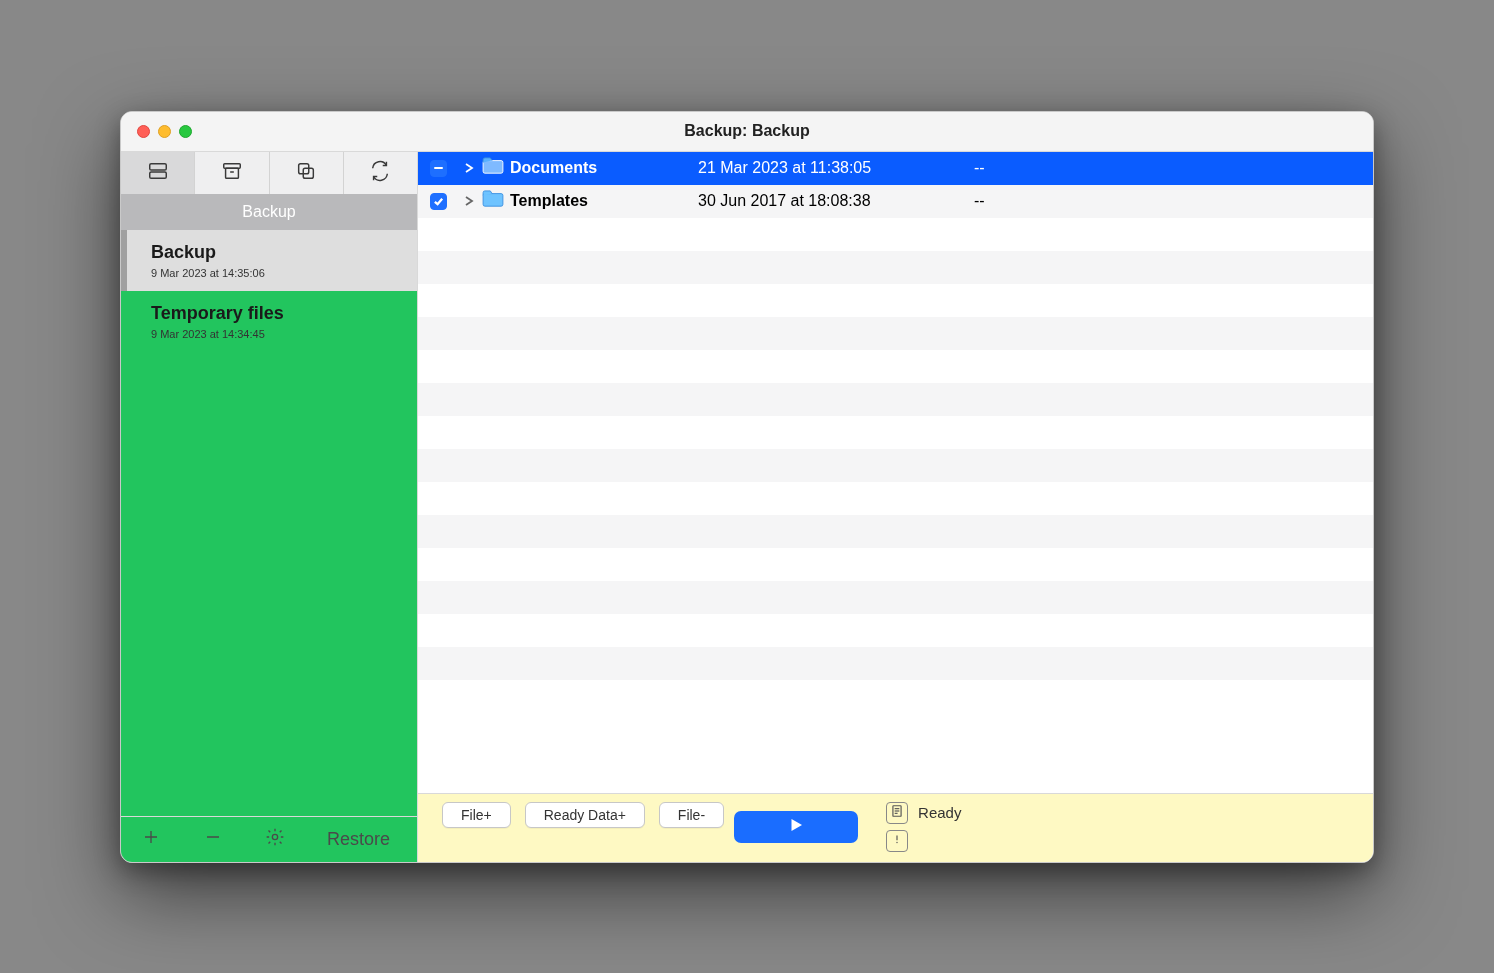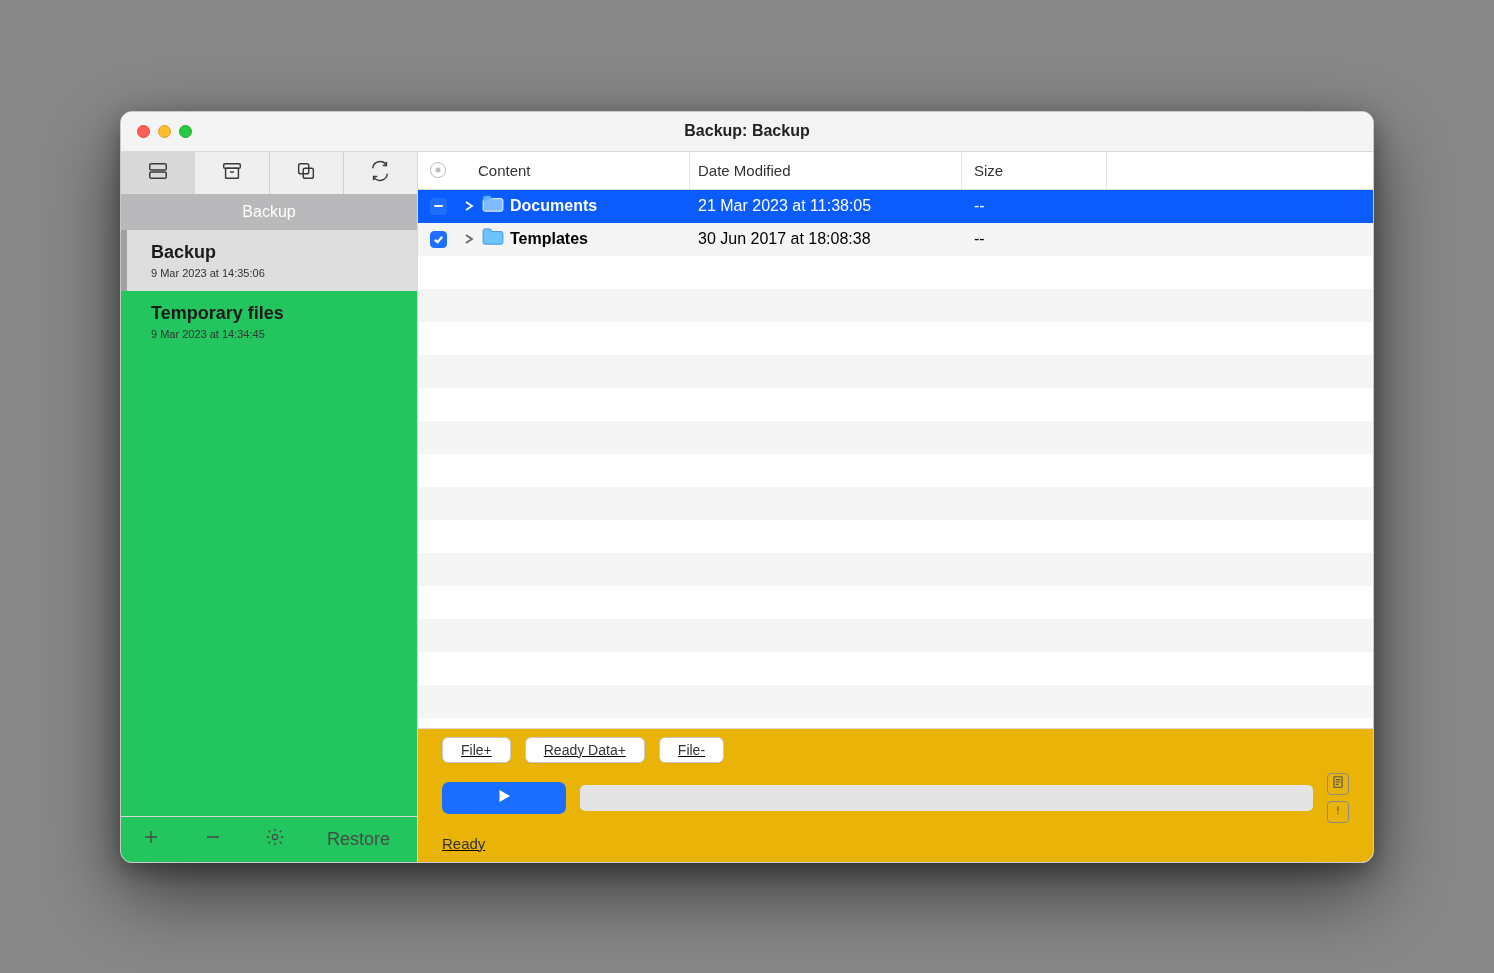--- a/index.html
+++ b/index.html
@@ -112,22 +112,22 @@
   .chkbox {
     width:17px;height:17px;border-radius:4px;border:1px solid #b8b8b8;background:#fff;display:flex;align-items:center;justify-content:center;cursor:pointer;
   }
   .chkbox.mixed{ background:#1e6fff; border-color:#1e6fff;}
   .chkbox.mixed::after{content:"";width:9px;height:2.5px;background:#fff;border-radius:1px;}
   .chkbox.checked{ background:#1e6fff; border-color:#1e6fff;}
   .chkbox.checked svg{width:11px;height:11px;stroke:#fff;stroke-width:2.5;fill:none;}
 
   
   .action-bar {
-    border-top:1px solid #d9d9d9; background:#eab308; padding:8px 24px 10px 24px;
-    display:flex; flex-direction:column; gap:10px;text-decoration:underline;
+    border-top:1px solid #d9d9d9; background:#fef9c3; padding:8px 24px 10px 24px;
+    display:flex; flex-direction:row; gap:10px;
   }
   .file-buttons { display:flex; gap:14px;}
   .pill-btn {
     height:26px; padding:0 18px; font-size:14px; color:#333; background:#fff;
     border:1px solid #c7c7c7; border-radius:6px; cursor:pointer;
     box-shadow: 0 1px 0 rgba(0,0,0,.04);
   }
   .run-row { display:flex; align-items:center; gap:14px;}
   .run-btn {
     width:124px; height:32px; background:#1a6dff; border-radius:7px; border:none; cursor:pointer;
@@ -226,29 +226,20 @@
                 <circle cx="12" cy="12" r="3.2"></circle>
                 <path d="M12 2v3M12 19v3M4.2 4.2l2.1 2.1M17.7 17.7l2.1 2.1M2 12h3M19 12h3M4.2 19.8l2.1-2.1M17.7 6.3l2.1-2.1"></path>
               </svg>
           </span>
         </div>
         <div class="restore">Restore</div>
       </div>
     </div>
 
     <div class="content">
-      <div class="col-header">
-        <div class="col-chk">
-          <span class="target-icon"></span>
-        </div>
-        <div class="col-content">Content</div>
-        <div class="col-date">Date Modified</div>
-        <div class="col-size">Size</div>
-        <div class="col-rest"></div>
-      </div>
 
       <div class="rows">
 
         <div class="row selected">
           <div class="cell-chk">
             <div class="chkbox mixed"></div>
           </div>
           <div class="cell-content">
             <span class="disclosure">
               <span>

